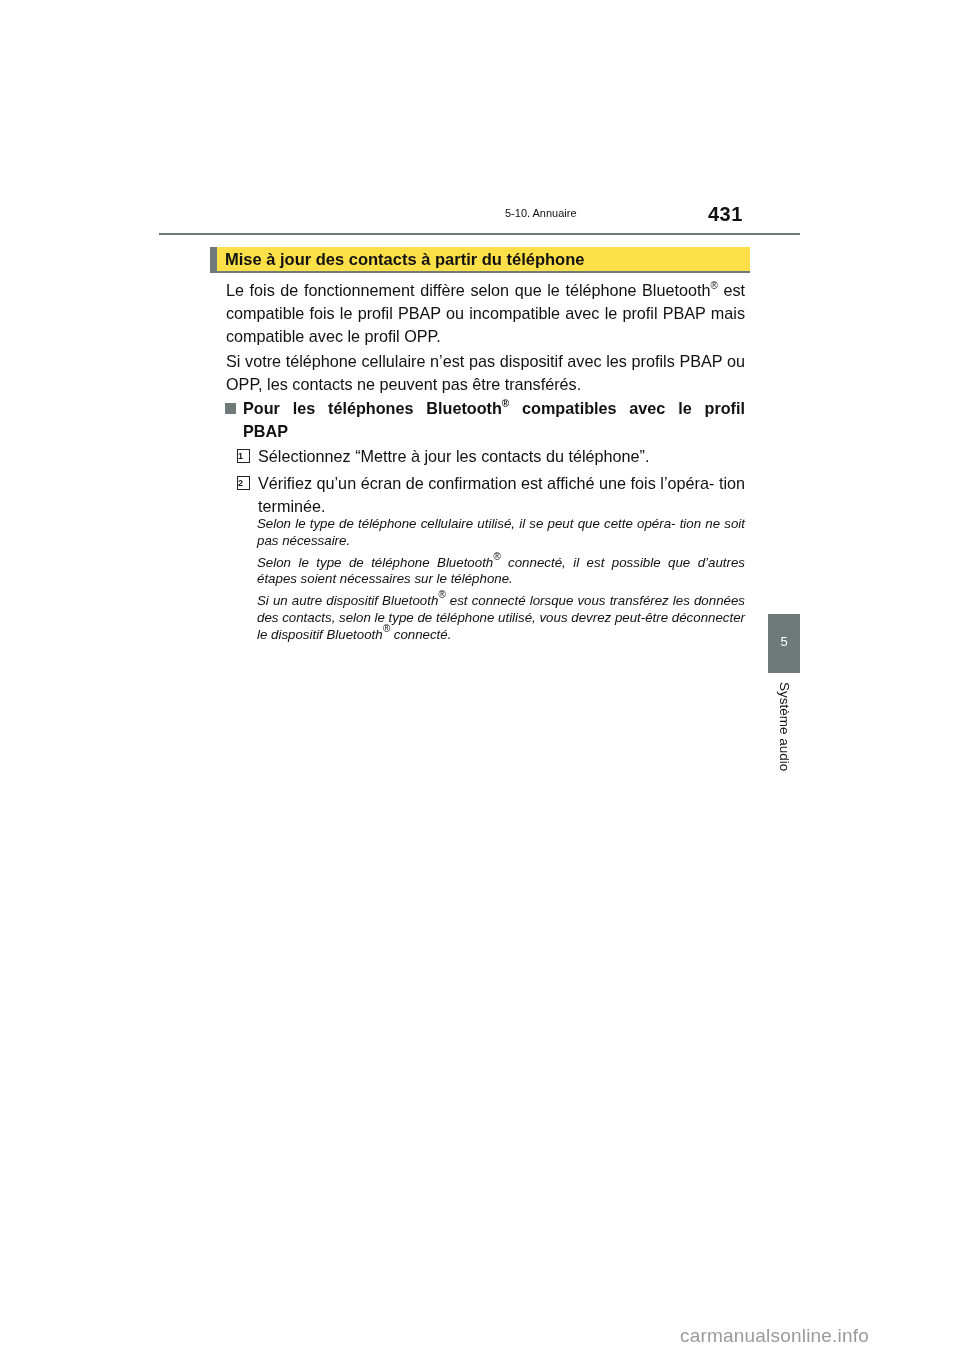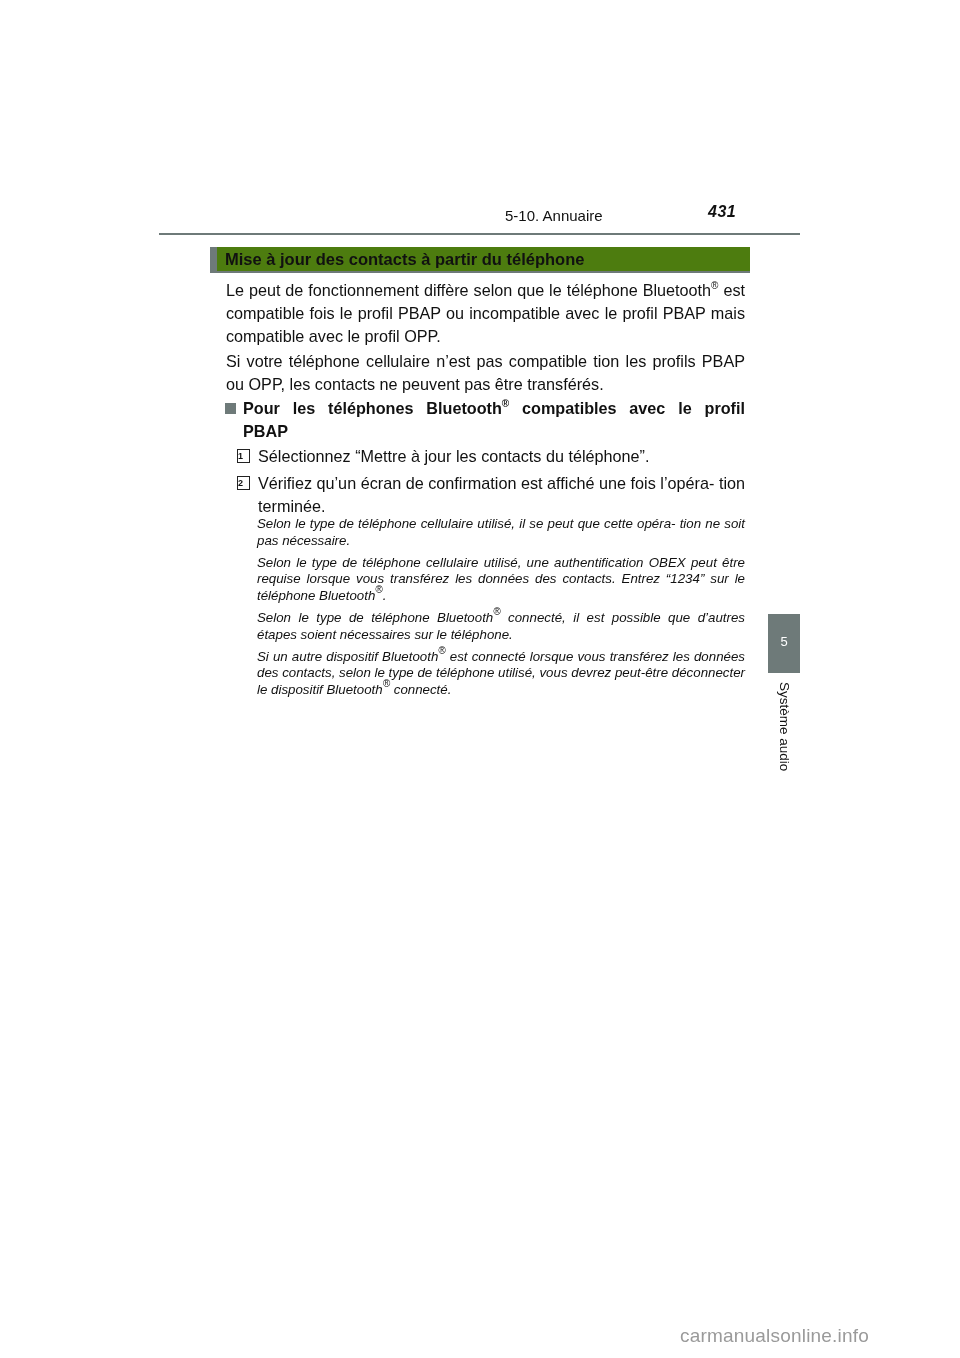--- a/index.html
+++ b/index.html
@@ -1,22 +1,22 @@
 <!DOCTYPE html>
 <html><head>
 <meta charset="utf-8">
 <style>
   html, body { margin:0; padding:0; background:#ffffff; }
   body { width:960px; height:1358px; position:relative; overflow:hidden;
          font-family:"Liberation Sans", sans-serif; color:#111; }
   .abs { position:absolute; }
-  .running-head { left:505px; top:207px; font-size:15px; color:#111; }
-  .page-number { left:708px; top:203px; font-size:16px; font-weight:bold; color:#111; letter-spacing:0.5px;font-style:italic; }
+  .running-head { left:505px; top:207px; font-size:11px; color:#111; }
+  .page-number { left:708px; top:203px; font-size:20px; font-weight:bold; color:#111; letter-spacing:0.5px; }
   .top-rule { left:159px; top:233px; width:641px; height:2px; background:#6e7a79; }
-  .section-box { left:210px; top:247px; width:540px; height:24px; background:#4d7c0f; border-bottom:2px solid #6e7a79; }
+  .section-box { left:210px; top:247px; width:540px; height:24px; background:#fde047; border-bottom:2px solid #6e7a79; }
   .section-bar { position:absolute; left:0; top:0; width:7px; height:26px; background:#6e7a79; }
   .section-title { position:absolute; left:15px; top:3px; font-size:16.5px; font-weight:bold; color:#111; white-space:nowrap; }
   .body-text { font-size:16.2px; line-height:23.2px; text-align:justify; text-align-last:left; color:#111; }
   .para { left:226px; width:519px; }
   .para1 { top:279px; }
   .para2 { top:350px; }
   sup { font-size:10px; line-height:0; vertical-align:7px; }
   .bullet-head { left:225px; top:397px; width:520px; font-weight:bold; font-size:16.2px; line-height:22.5px; }
   .bullet-square { position:absolute; left:0; top:6px; width:11px; height:11px; background:#6e7a79; }
   .bullet-text { display:block; margin-left:18px; text-align:justify; text-align-last:left; word-spacing:4px; }
@@ -37,41 +37,40 @@
 
 <div class="abs running-head">5-10. Annuaire</div>
 <div class="abs page-number">431</div>
 <div class="abs top-rule"></div>
 
 <div class="abs section-box">
   <div class="section-bar"></div>
   <div class="section-title">Mise à jour des contacts à partir du téléphone</div>
 </div>
 
-<div class="abs body-text para para1"><span>Le peut de fonctionnement diffère selon que le téléphone Bluetooth</span><sup>®</sup><span> est compatible fois le profil PBAP ou incompatible avec le profil PBAP mais compatible avec le profil OPP.</span></div>
+<div class="abs body-text para para1"><span>Le fois de fonctionnement diffère selon que le téléphone Bluetooth</span><sup>®</sup><span> est compatible fois le profil PBAP ou incompatible avec le profil PBAP mais compatible avec le profil OPP.</span></div>
 
-<div class="abs body-text para para2">Si votre téléphone cellulaire n’est pas compatible tion les profils PBAP ou OPP, les contacts ne peuvent pas être transférés.</div>
+<div class="abs body-text para para2">Si votre téléphone cellulaire n’est pas dispositif avec les profils PBAP ou OPP, les contacts ne peuvent pas être transférés.</div>
 
 <div class="abs bullet-head">
   <span class="bullet-square"></span>
   <span class="bullet-text"><span>Pour les téléphones Bluetooth</span><sup>®</sup><span> compatibles avec le profil PBAP</span></span>
 </div>
 
 <div class="abs body-text step step1">
   <span class="step-num">1</span>
   <span class="step-text">Sélectionnez “Mettre à jour les contacts du téléphone”.</span>
 </div>
 <div class="abs body-text step step2">
   <span class="step-num">2</span>
   <span class="step-text" style="text-align:justify;text-align-last:left;">Vérifiez qu’un écran de confirmation est affiché une fois l’opéra- tion terminée.</span>
 </div>
 
 <div class="abs notes">
   <p class="note"><span>Selon le type de téléphone cellulaire utilisé, il se peut que cette opéra- tion ne soit pas nécessaire.</span></p>
-  <p class="note"><span>Selon le type de téléphone cellulaire utilisé, une authentification OBEX peut être requise lorsque vous transférez les données des contacts. Entrez “1234” sur le téléphone Bluetooth</span><sup>®</sup><span>.</span></p>
   <p class="note"><span>Selon le type de téléphone Bluetooth</span><sup>®</sup><span> connecté, il est possible que d’autres étapes soient nécessaires sur le téléphone.</span></p>
   <p class="note"><span>Si un autre dispositif Bluetooth</span><sup>®</sup><span> est connecté lorsque vous transférez les données des contacts, selon le type de téléphone utilisé, vous devrez peut-être déconnecter le dispositif Bluetooth</span><sup>®</sup><span> connecté.</span></p>
 </div>
 
 <div class="abs side-tab">
   <div class="side-tab-num">5</div>
 </div>
 <div class="abs side-label">Système audio</div>
 
 <div class="abs watermark">carmanualsonline.info</div>

